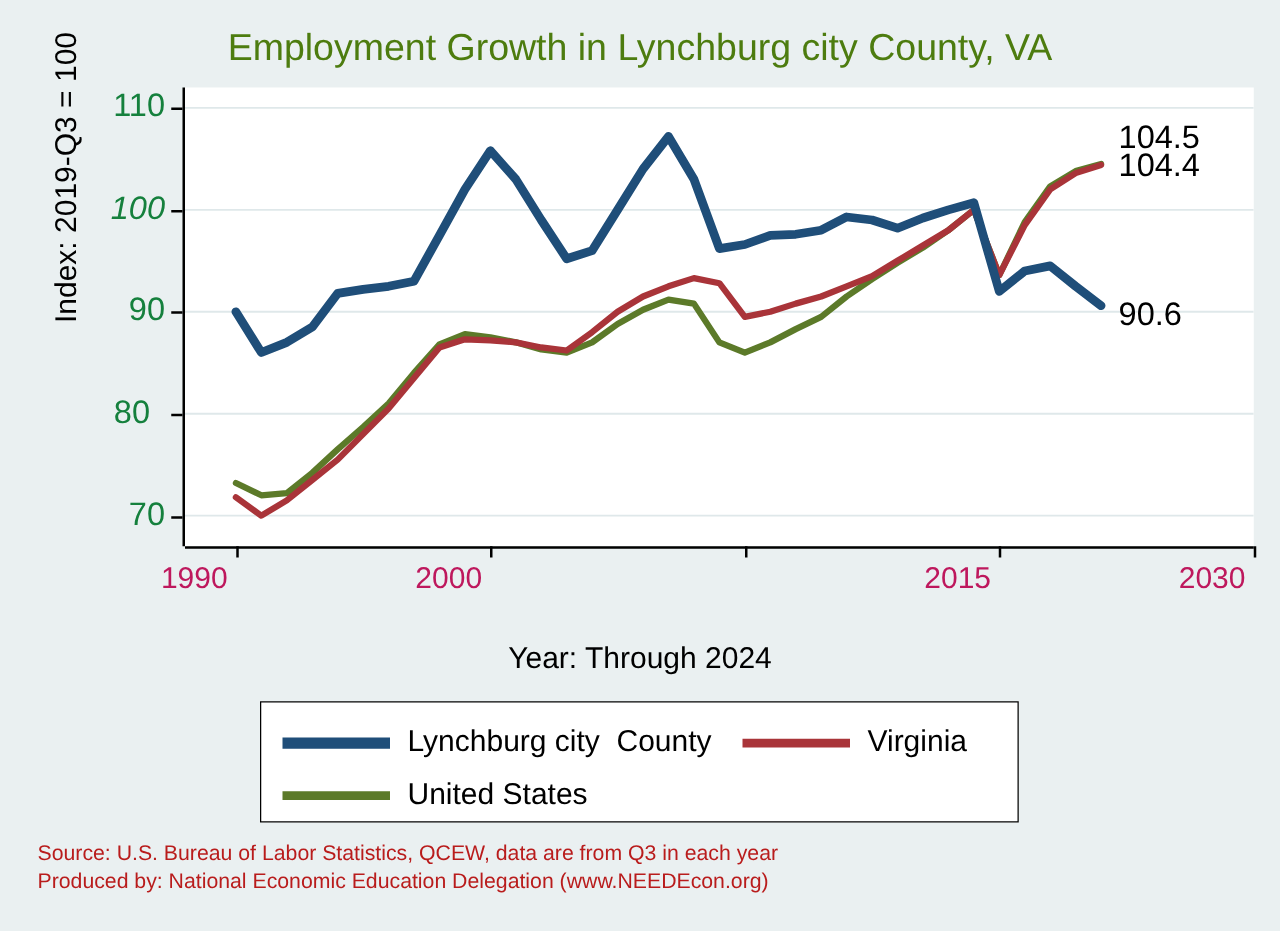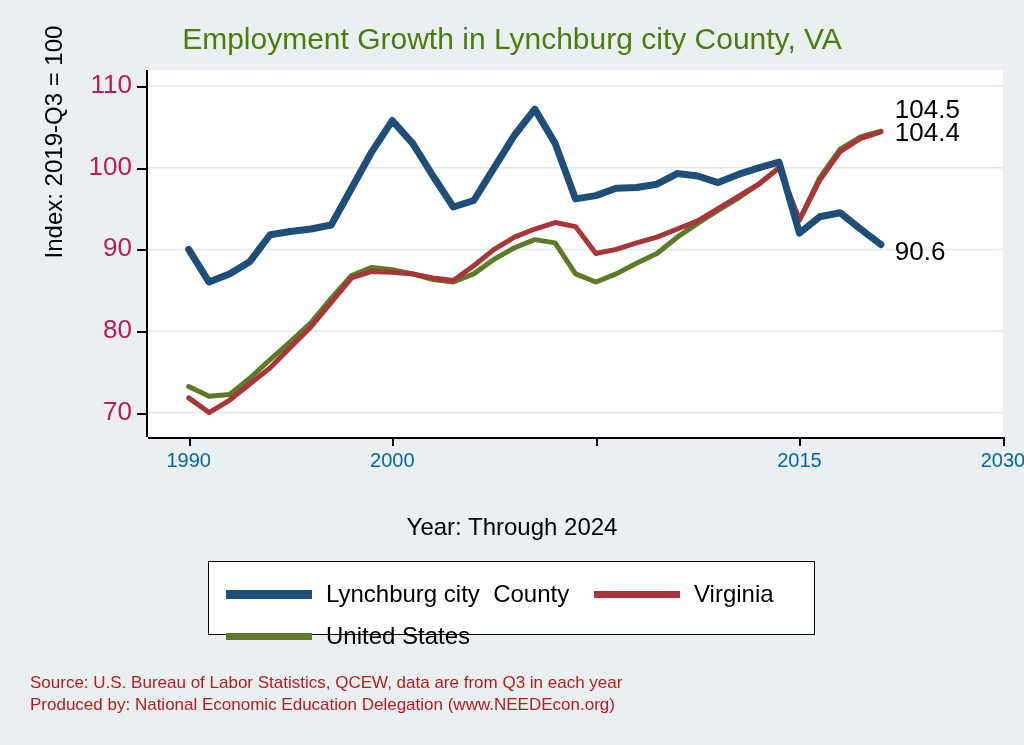--- a/index.html
+++ b/index.html
@@ -61,43 +61,43 @@
   }
   .ytick-wrap {
     position: absolute;
     left: 0; top: 0;
     width: 1024px; height: 745px;
     pointer-events: none;
   }
   .ytick-lbl {
     position: absolute;
     font-size: 26px;
-    color: #be185d;
+    color: #15803d;
     text-align: right;
     width: 90px;
   }
   .xtick-lbl {
     position: absolute;
-    font-size: 20px;
-    color: #0369a1;
-    text-align: center;
+    font-size: 24px;
+    color: #be185d;
+    text-align: left;
     width: 120px;
   }
   .endlabel {
     position: absolute;
     font-size: 26px;
     color: #000;
     font-weight: normal;
   }
   .legend-box {
     position: absolute;
     left: 208px;
     top: 561px;
     width: 607px;
-    height: 74px;
+    height: 97px;
     background: #ffffff;
     border: 1px solid #000;
     box-sizing: border-box;
     text-align: right;
   }
   .legend-row {
     position: absolute;
     display: flex;
     align-items: center;
   }
@@ -136,23 +136,23 @@
         <line x1="0" x2="855" y1="16.311111111111074" y2="16.311111111111074" stroke="#dfe8ea" stroke-width="1.5"></line>
         <polyline points="40.71,316.44 61.07,326.22 81.43,324.59 101.79,308.28 122.14,289.52 142.50,271.58 162.86,252.82 183.21,228.36 203.57,205.52 223.93,197.36 244.29,199.81 264.64,203.89 285.00,209.60 305.36,212.04 325.71,203.89 346.07,189.21 366.43,177.79 386.79,169.64 407.14,172.90 427.50,203.89 447.86,212.04 468.21,203.89 488.57,193.29 508.93,183.50 529.29,167.19 549.64,153.32 570.00,140.28 590.36,128.04 610.71,114.18 631.07,97.87 651.43,150.06 671.79,107.65 692.14,79.11 712.50,66.88 732.86,61.17" fill="none" stroke="#5c7a29" stroke-width="5" stroke-linejoin="round" stroke-linecap="round"></polyline>
         <polyline points="40.71,327.85 61.07,342.53 81.43,330.30 101.79,313.99 122.14,297.68 142.50,277.29 162.86,256.90 183.21,232.43 203.57,207.97 223.93,201.44 244.29,202.26 264.64,203.89 285.00,207.97 305.36,210.41 325.71,195.73 346.07,179.42 366.43,167.19 386.79,159.03 407.14,152.51 427.50,156.59 447.86,183.50 468.21,179.42 488.57,172.90 508.93,167.19 529.29,159.03 549.64,150.88 570.00,138.64 590.36,126.41 610.71,114.18 631.07,97.87 651.43,150.06 671.79,110.10 692.14,81.56 712.50,68.51 732.86,61.98" fill="none" stroke="#a93439" stroke-width="5" stroke-linejoin="round" stroke-linecap="round"></polyline>
         <polyline points="40.71,179.42 61.07,212.04 81.43,203.89 101.79,191.66 122.14,164.74 142.50,161.48 162.86,159.03 183.21,154.96 203.57,118.26 223.93,81.56 244.29,50.56 264.64,73.40 285.00,106.02 305.36,137.01 325.71,130.49 346.07,97.87 366.43,65.24 386.79,39.15 407.14,73.40 427.50,128.86 447.86,125.60 468.21,118.26 488.57,117.44 508.93,114.18 529.29,103.58 549.64,106.02 570.00,112.55 590.36,104.39 610.71,97.87 631.07,92.16 651.43,163.11 671.79,146.80 692.14,142.72 712.50,159.03 732.86,174.53" fill="none" stroke="#1f4e79" stroke-width="7" stroke-linejoin="round" stroke-linecap="round"></polyline>
         <path d="M0,0 L0,367" stroke="#000" stroke-width="0" fill="none"></path>
       </svg>
   </div>
 
   <div class="ytick-wrap" id="yticks">
       <div class="ytick-lbl" style="left: 42px; top: 395.533px;">70</div>
-      <div class="ytick-lbl" style="left: 42px; top: 313.978px;">80</div>
+      <div class="ytick-lbl" style="left: 30px; top: 313.978px;">80</div>
       <div class="ytick-lbl" style="left: 42px; top: 232.422px;">90</div>
-      <div class="ytick-lbl" style="left: 42px; top: 150.867px;">100</div>
+      <div class="ytick-lbl" style="left: 42px; top: 150.867px; font-style: italic;">100</div>
       <div class="ytick-lbl" style="left: 42px; top: 69.3111px;">110</div>
     </div>
   <div class="ytick-wrap" id="xticks">
       <div class="xtick-lbl" style="left: 128.714px; top: 449px;">1990</div>
       <div class="xtick-lbl" style="left: 332.286px; top: 449px;">2000</div>
       <div class="xtick-lbl" style="left: 739.429px; top: 449px;">2015</div>
       <div class="xtick-lbl" style="left: 943px; top: 449px;">2030</div>
       <div style="position: absolute; left: 148px; top: 437px; width: 855px; height: 2px; background: rgb(0, 0, 0);"></div>
       <div style="position: absolute; left: 146px; top: 70px; width: 2px; height: 367px; background: rgb(0, 0, 0);"></div>
       <div style="position: absolute; left: 188.714px; top: 437px; width: 2px; height: 9px; background: rgb(0, 0, 0);"></div>

